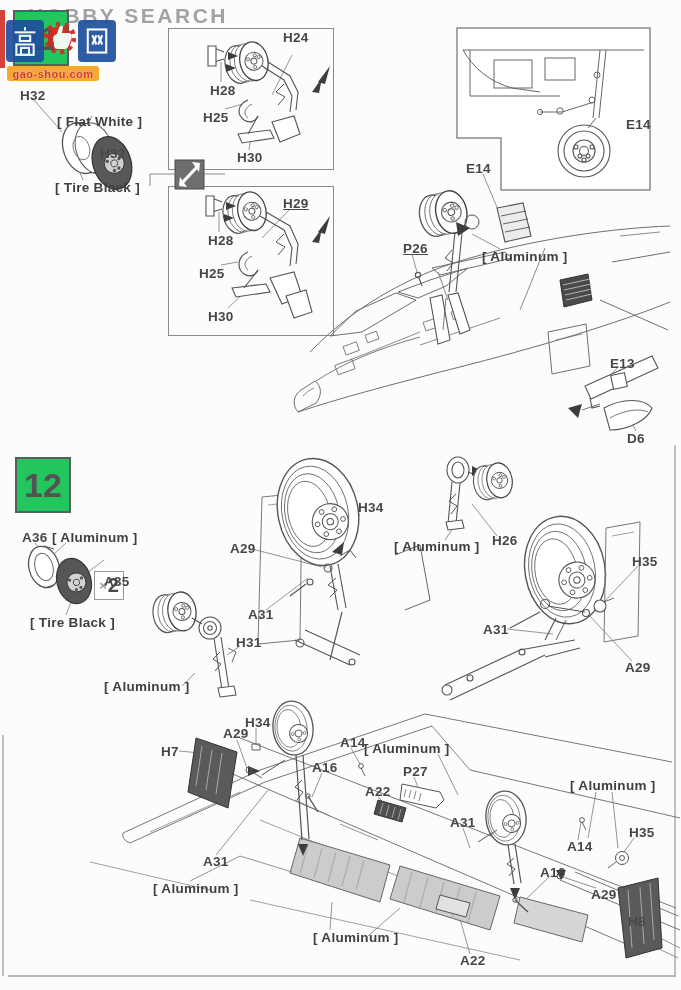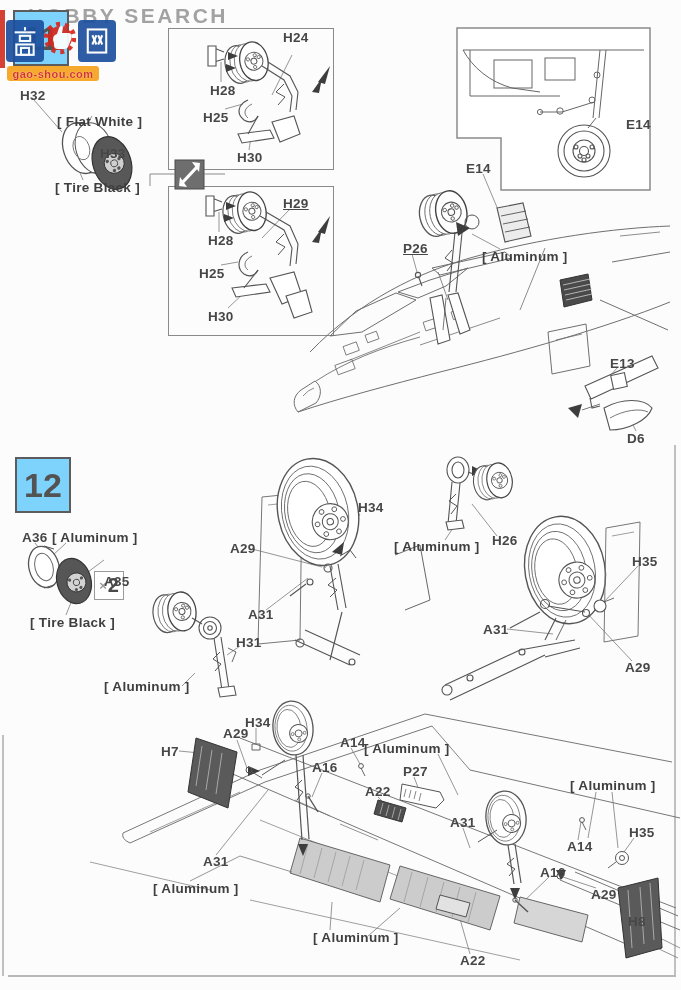--- a/index.html
+++ b/index.html
@@ -6,21 +6,21 @@
   .page{position:relative;width:681px;height:990px;background:#fcfcfc;overflow:hidden;
         font-family:"Liberation Sans",sans-serif;}
   
   .lbl{position:absolute;font:700 13.5px "Liberation Sans",sans-serif;color:#474747;
        letter-spacing:.3px;white-space:nowrap;}
   .callout{font-weight:700;color:#3f3f3f;}
   
   .brand{position:absolute;left:28px;top:4px;font:700 21px "Liberation Sans",sans-serif;
          color:#a2a2a2;letter-spacing:2.5px;}
   
-  .stepbox{position:absolute;width:52px;height:52px;border:2.5px solid #5c5c5c;background:#7dd3fc;
+  .stepbox{position:absolute;width:52px;height:52px;border:2.5px solid #5c5c5c;background:#22c55e;
            display:flex;align-items:center;justify-content:center;
            font:700 34px "Liberation Sans",sans-serif;color:#535353;}
   
   .inset{position:absolute;border:1.5px solid #8a8a8a;background:transparent;}
   
   .multbox{position:absolute;left:94px;top:571px;width:28px;height:27px;border:1.5px solid #9a9a9a;
            background:#fff;display:flex;align-items:center;justify-content:center;gap:1px;}
   .multbox .sign{font:700 13px "Liberation Sans",sans-serif;color:#9a9a9a;}
   .multbox .cnt{font:700 20px "Liberation Sans",sans-serif;color:#4a4a4a;}
   

